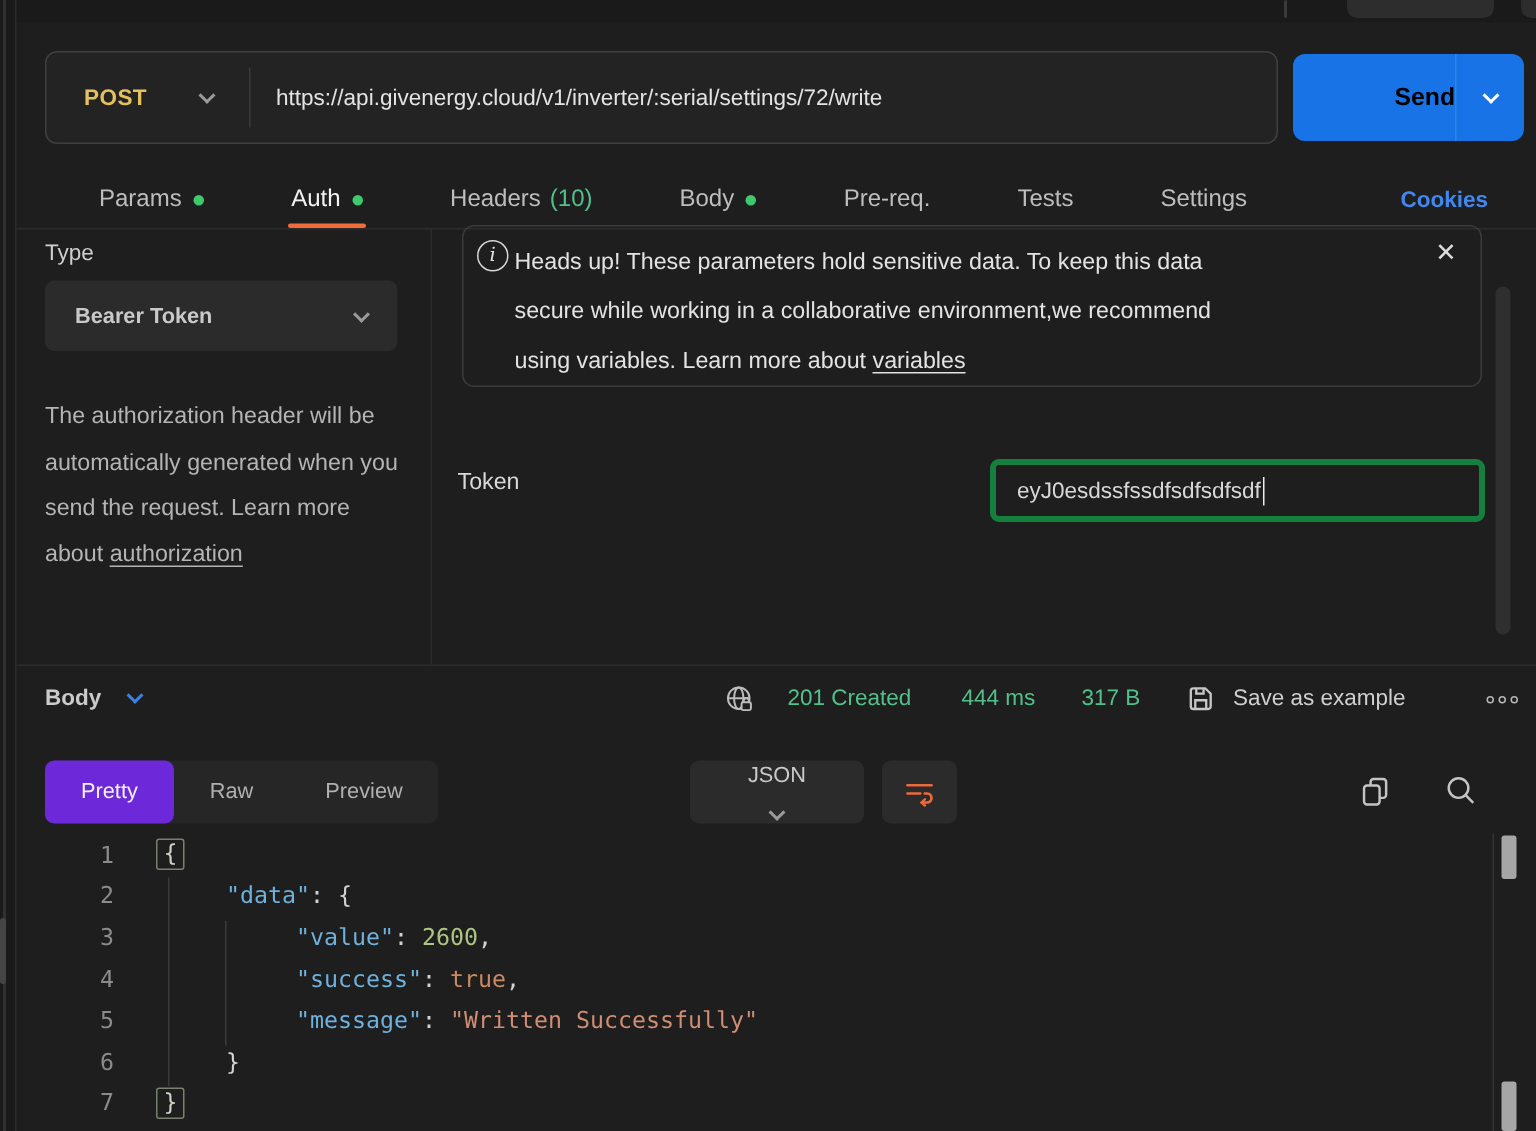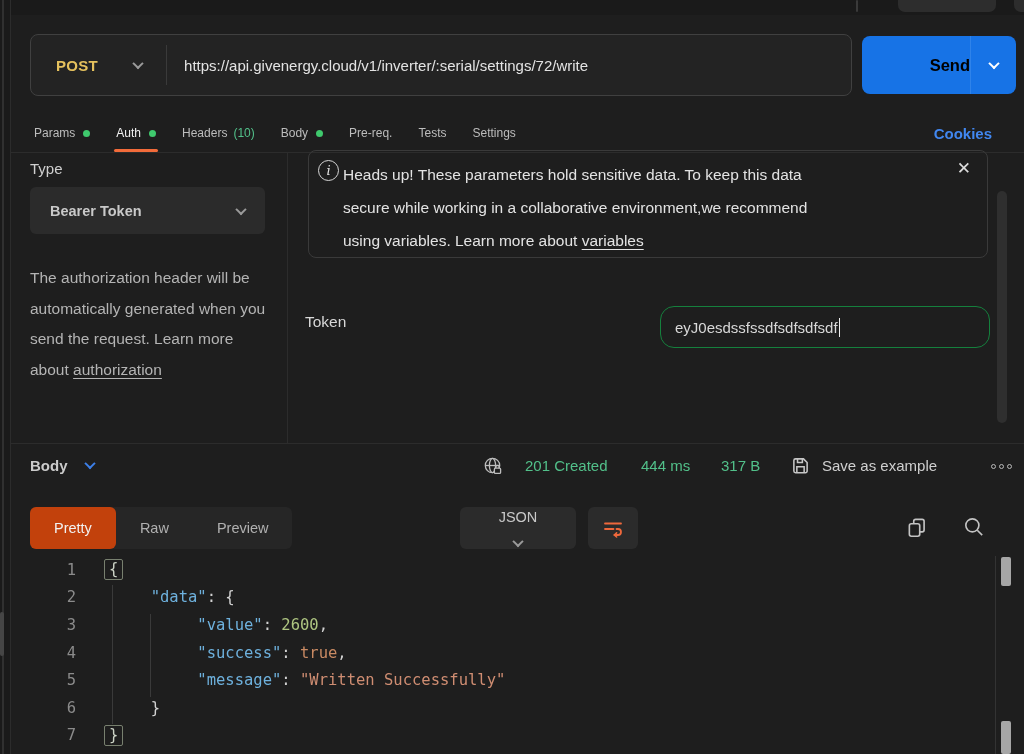--- a/index.html
+++ b/index.html
@@ -37,21 +37,21 @@
     left:862px; top:36px; width:154px; height:58px; border-radius:8px;
     background:#1773e6; display:flex; align-items:center; cursor:pointer;
   }
   .send-label{ width:108px; text-align:right; font-size:16.5px; font-weight:700; color:#000000; }
   .send-div{ width:1px; height:58px; background:#2f83ea; }
   .send-chev-wrap{ flex:1; display:flex; justify-content:center; }
   .send-chev{ border-color:#fff; border-width:2px; }
 
   
   .tabs{ left:0; top:114px; width:1024px; height:38px; display:flex; align-items:center; padding-left:34px; gap:26px; }
-  .tab{ position:relative; display:flex; align-items:center; height:38px; font-size:12px; color:#bdbdbd; cursor:pointer; }
+  .tab{ position:relative; display:flex; align-items:center; height:38px; font-size:16px; color:#bdbdbd; cursor:pointer;margin-left:32px; }
   .tab .dot{ width:7px; height:7px; border-radius:50%; background:#3fc96d; margin-left:8px; margin-top:1px; }
   .tab.active{ color:#f2f2f2; }
   .tab .underline{ position:absolute; left:-2px; right:-2px; bottom:0; height:3px; background:#f26b3a; border-radius:2px; }
   .tab .count{ color:#52c08a; margin-left:6px;text-align:right; }
   .cookies{ margin-left:auto; margin-right:32px; color:#4187f0; font-weight:600; font-size:15px; cursor:pointer; }
   .hdiv{ position:absolute; background:#2c2c2c; }
 
   
   .type-label{ left:30px; top:160px; font-size:15px; font-weight:500; color:#cfcfcf; }
   .type-select{
@@ -70,21 +70,21 @@
     position:absolute; left:9px; top:9px; width:21px; height:21px; border:1.5px solid #d6d6d6; border-radius:50%;
     font-family:"DejaVu Serif", serif; font-style:italic; font-size:13px; color:#e3e3e3;
     display:flex; align-items:center; justify-content:center;
   }
   .banner-text{ position:absolute; left:34px; top:7px; width:590px; font-size:15.5px; line-height:33px; color:#e3e3e3; }
   .banner-text a{ color:#e3e3e3; text-decoration:underline; text-underline-offset:3px; cursor:pointer; }
   .banner-close{ position:absolute; right:16px; top:8px; font-size:17px; color:#dcdcdc; cursor:pointer; line-height:20px; }
 
   .token-label{ left:305px; top:313px; font-size:15.5px; color:#d8d8d8; }
   .token-input{
-    left:660px; top:306px; width:330px; height:42px; border:1px solid #15803d; border-radius:14px;
+    left:660px; top:306px; width:330px; height:42px; border:4px solid #15803d; border-radius:6px;
     display:flex; align-items:center; padding-left:14px; font-size:15px; color:#d8d8d8; cursor:text;
     white-space:nowrap; overflow:hidden;
   }
   .cursor{ display:inline-block; width:1.5px; height:19px; background:#ececec; margin-left:1px; }
 
   .auth-scroll{ left:997px; top:191px; width:10px; height:232px; background:#2f2f2f; border-radius:5px; }
 
   
   .resp-head{ left:0; top:444px; width:1024px; height:46px; }
   .resp-body-label{ position:absolute; left:30px; top:13px; font-size:15px; font-weight:600; color:#cbcbcb; cursor:pointer; }
@@ -95,21 +95,21 @@
   .save-label{ position:absolute; left:822px; top:13px; font-size:15px; color:#cfcfcf; cursor:pointer; }
   .dots{ position:absolute; left:991px; top:20px; display:flex; gap:3px; cursor:pointer; }
   .dots i{ width:5px; height:5px; border:1.4px solid #b8b8b8; border-radius:50%; }
 
   
   .seg{
     left:30px; top:507px; height:42px; background:#262626; border-radius:6px;
     display:flex; align-items:center;
   }
   .seg-item{ padding:0 24px; height:42px; display:flex; align-items:center; font-size:14.5px; color:#b0b0b0; cursor:pointer; }
-  .seg-item.sel{ background:#c2410c; border-radius:6px; color:#f2f2f2; }
+  .seg-item.sel{ background:#6d28d9; border-radius:6px; color:#f2f2f2; }
   .fmt-select{
     left:460px; top:507px; width:116px; height:42px; background:#2b2b2b; border-radius:6px;
     display:flex; align-items:center; justify-content:center; gap:14px; cursor:pointer;flex-direction:column;
   }
   .fmt-label{ font-size:14.5px; font-weight:500; color:#c9c9c9; }
   .wrap-btn{ left:588px; top:507px; width:50px; height:42px; background:#2b2b2b; border-radius:6px;
     display:flex; align-items:center; justify-content:center; cursor:pointer; }
   .tool-ico{ position:absolute; top:515px; cursor:pointer; }
 
   

